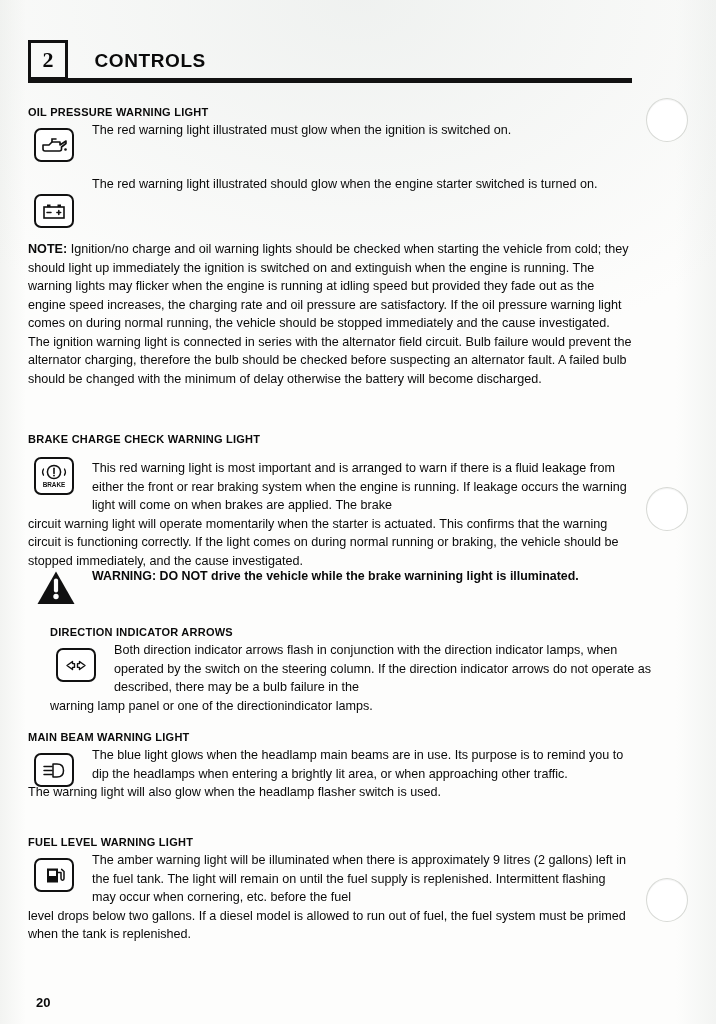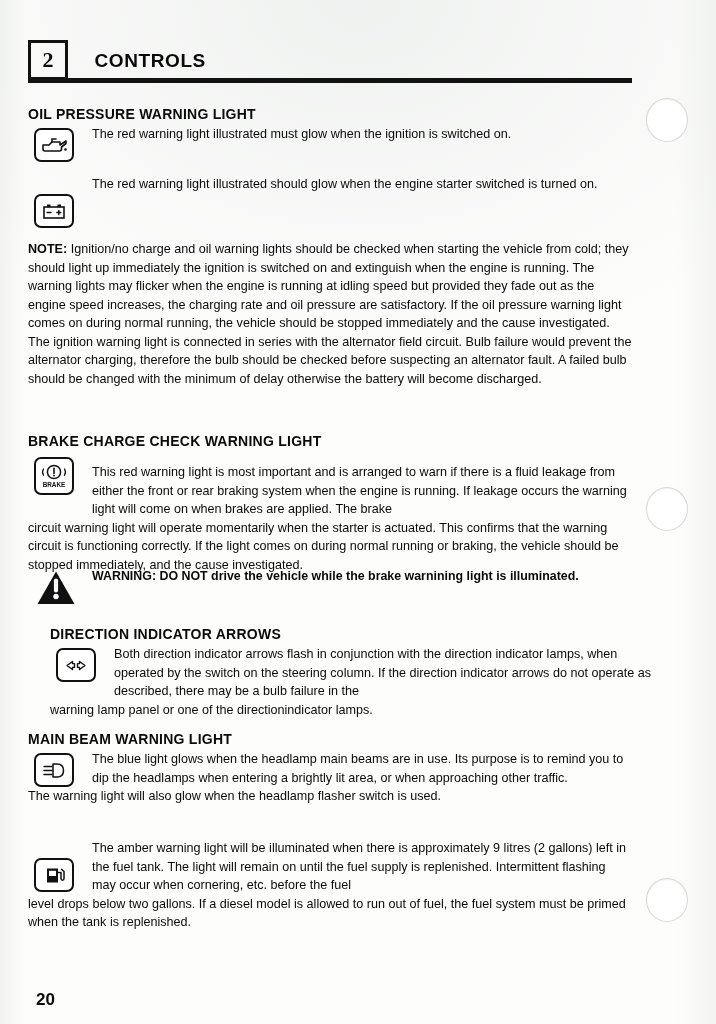--- a/index.html
+++ b/index.html
@@ -66,21 +66,21 @@
     position: absolute;
     left: 0;
     top: 38px;
     width: 604px;
     height: 5px;
     background: #121212;
   }
 
   
   .section-title {
-    font-size: 14px;
+    font-size: 11px;
     font-weight: bold;
     letter-spacing: 0.25px;
     margin: 0;
   }
   .body-text {
     font-size: 12.6px;
     line-height: 1.47;
     margin: 0;
     text-align: left;
     font-family: Liberation Sans, sans-serif;
@@ -116,21 +116,21 @@
     border: 1.5px solid #d7d9d5;
     border-radius: 50%;
     background: #fff;
     box-shadow: 0 1px 1px rgba(0,0,0,0.05) inset;
   }
 
   .page-number {
     position: absolute;
     left: 8px;
     bottom: 14px;
-    font-size: 17px;
+    font-size: 13px;
     font-weight: bold;
   }
 </style>
 </head>
 <body>
 
 <div class="page">
 
   <div class="hole" style="left:646px; top:98px;"></div>
   <div class="hole" style="left:646px; top:487px;"></div>
@@ -230,20 +230,21 @@
             <path d="M17 9 L21 9 Q27.5 9 27.5 15.5 Q27.5 22 21 22 L17 22 Z" fill="none" stroke="#111" stroke-width="1.5" stroke-linejoin="round"></path>
             <path d="M8 11.5 L16 11.5 M8 15.5 L16 15.5 M8 19.5 L16 19.5" stroke="#111" stroke-width="1.5" stroke-linecap="round"></path>
           </svg>
         </div>
       </div>
       <div class="body-text indented" style="margin-top:3px;">The blue light glows when the headlamp main beams are in use. Its purpose is to remind you to dip the headlamps when entering a brightly lit area, or when approaching other traffic.</div>
       <div class="body-text">The warning light will also glow when the headlamp flasher switch is used.</div>
     </div>
 
     <div style="position:absolute; left:0; top:836px; width:604px;">
+      <div class="section-title">FUEL LEVEL WARNING LIGHT</div>
       <div class="icon-slot" style="top:22px;">
         <div class="icon-box">
           <svg width="36" height="30" viewBox="0 0 36 30">
             <rect x="11" y="8.5" width="11" height="14" fill="#111"></rect>
             <rect x="13" y="10.8" width="7" height="5.2" fill="#fff"></rect>
             <path d="M22 12.5 L25 12.5 L25 18.5 Q25 20.2 26.6 20.2 Q28 20.2 28 18.6 L28 11.5 L25.6 9.4" fill="none" stroke="#111" stroke-width="1.5" stroke-linecap="round" stroke-linejoin="round"></path>
           </svg>
         </div>
       </div>
       <div class="body-text indented" style="margin-top:3px;">The amber warning light will be illuminated when there is approximately 9 litres (2 gallons) left in the fuel tank. The light will remain on until the fuel supply is replenished. Intermittent flashing may occur when cornering, etc. before the fuel</div>

